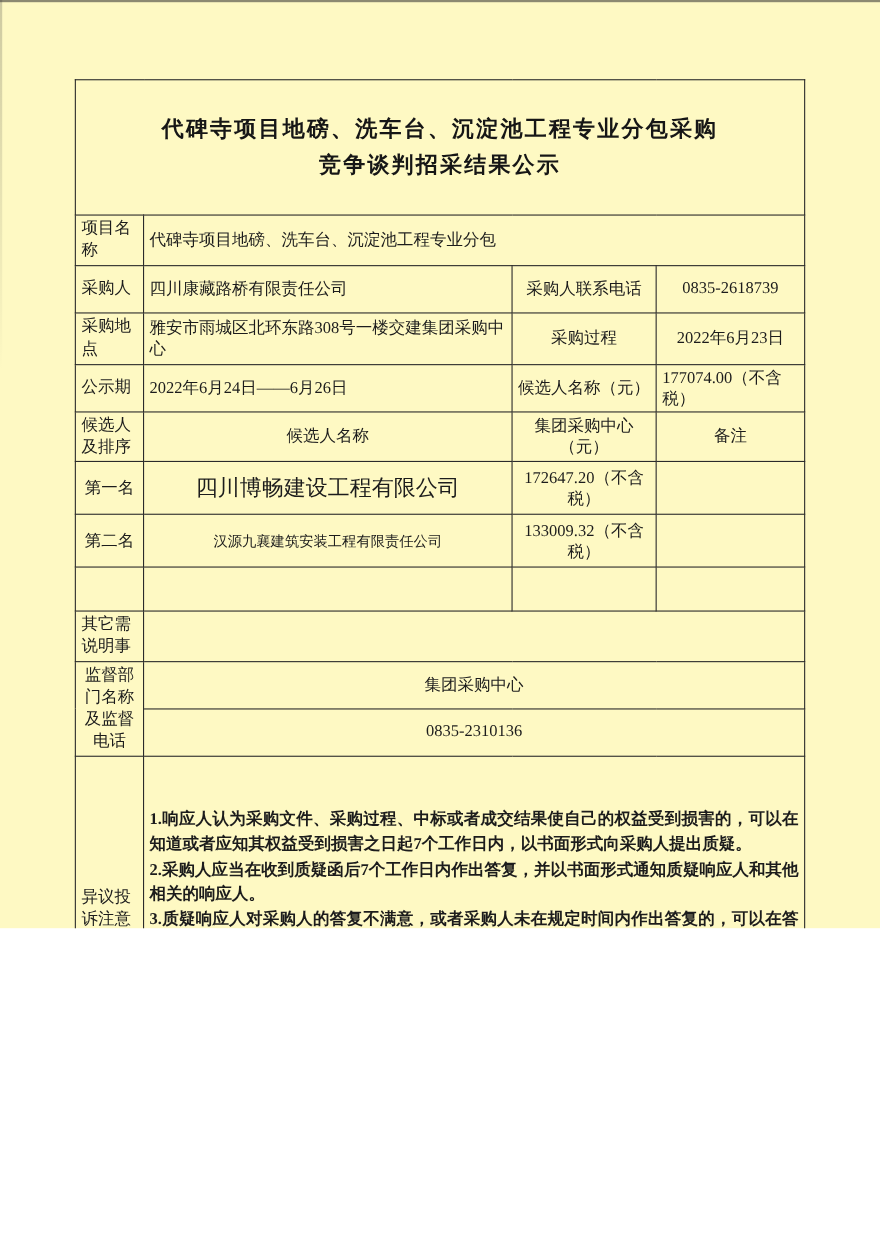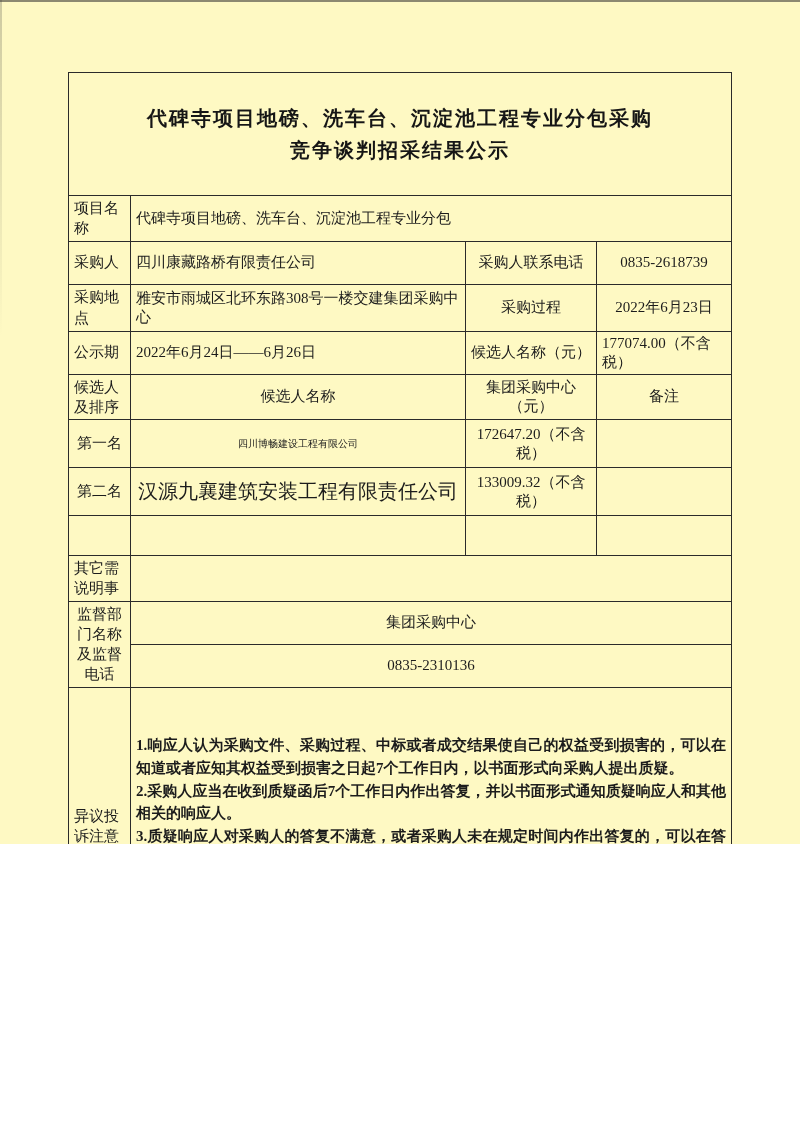--- a/index.html
+++ b/index.html
@@ -105,28 +105,28 @@
       <td class="lbl">候选人
 及排序</td>
       <td class="ctr">候选人名称</td>
       <td class="ctr pre">集团采购中心
 （元）</td>
       <td class="ctr">备注</td>
     </tr>
 
     <tr style="height:48px">
       <td class="ctr">第一名</td>
-      <td class="ctr" style="font-size:10px">四川博畅建设工程有限公司</td>
+      <td class="ctr" style="font-size:20px">四川博畅建设工程有限公司</td>
       <td class="quote-num">172647.20（不含税）</td>
       <td class="ctr"></td>
     </tr>
 
     <tr style="height:48px">
       <td class="ctr">第二名</td>
-      <td class="ctr" style="font-size:20px">汉源九襄建筑安装工程有限责任公司</td>
+      <td class="ctr" style="font-size:13px">汉源九襄建筑安装工程有限责任公司</td>
       <td class="quote-num">133009.32（不含税）</td>
       <td class="ctr"></td>
     </tr>
 
     <tr style="height:40px">
       <td></td>
       <td></td>
       <td></td>
       <td></td>
     </tr>

